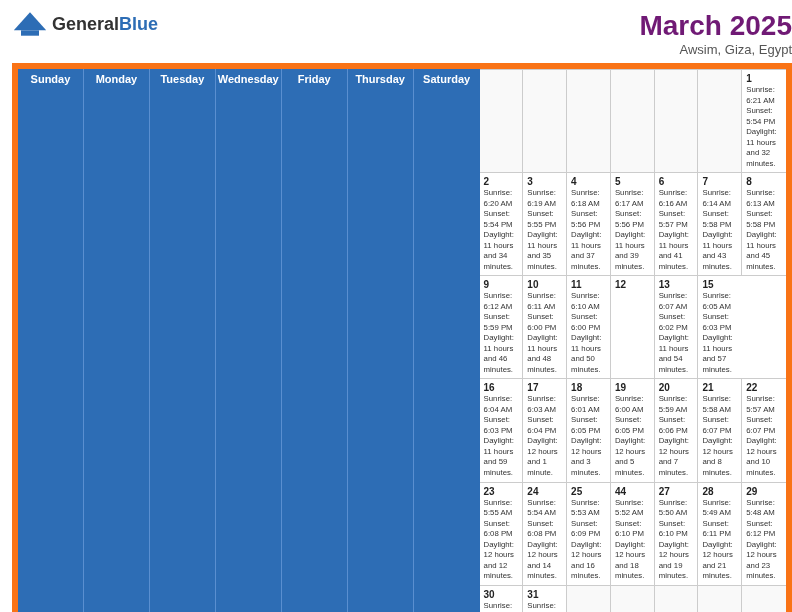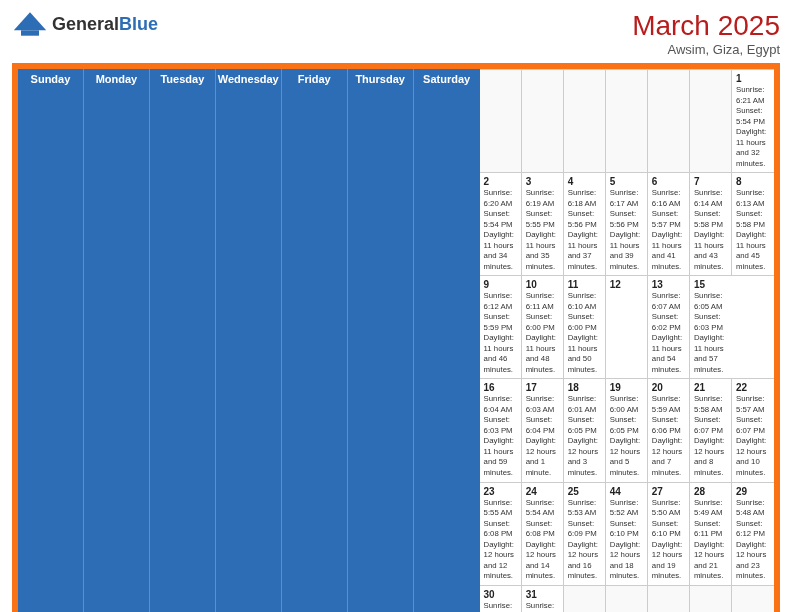--- a/index.html
+++ b/index.html
@@ -9,21 +9,21 @@
       width: 792px;
       height: 612px;
       overflow: hidden;
     }
     .page {
       width: 792px;
       height: 612px;
       background: #fff;
       display: flex;
       flex-direction: column;
-      padding: 10px 12px 8px 12px;
+      padding: 10px 0 8px 12px;
     }
     .header {
       display: flex;
       justify-content: space-between;
       align-items: flex-start;
       margin-bottom: 6px;
     }
     .logo {
       display: flex;
       align-items: center;
@@ -39,22 +39,22 @@
     }
     .logo-icon {
       width: 36px;
       height: 28px;
     }
     .title-block {
       text-align: right;
     }
     .month-title {
       font-size: 28px;
-      color: #b91c1c;
-      font-weight: normal;
+      color: #701a75;
+      font-weight: bold;
     }
     .subtitle {
       font-size: 13px;
       color: #555;
     }
     .calendar {
       flex: 1;
       display: flex;
       flex-direction: row;
       border: 6px solid #f97316;

